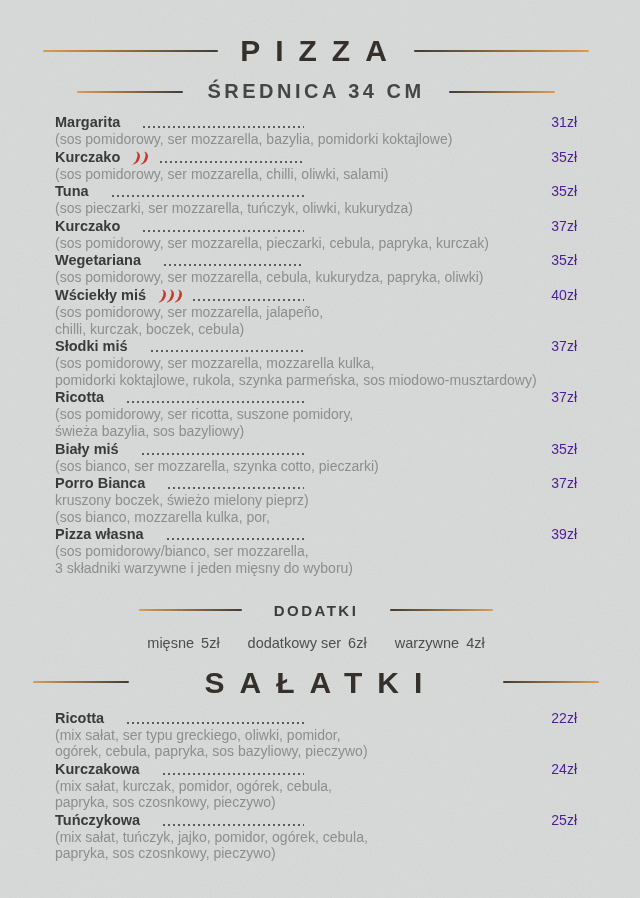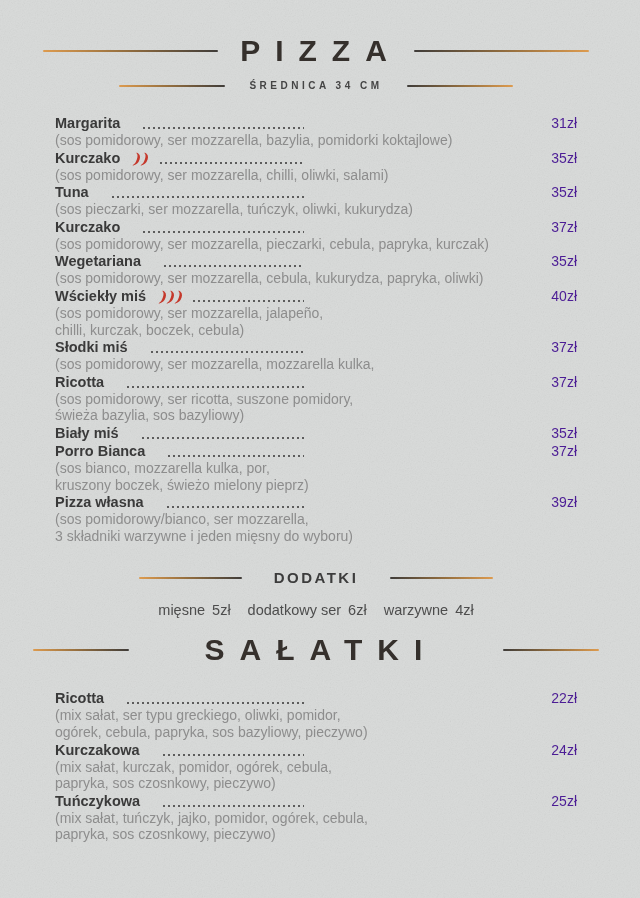--- a/index.html
+++ b/index.html
@@ -22,38 +22,38 @@
   }
   .line{height:2px;border-radius:1px;}
   .line-left{background:linear-gradient(to right,#dd9b4f 0%,#97703f 45%,#3f3c39 100%);}
   .line-right{background:linear-gradient(to right,#3f3c39 0%,#97703f 55%,#dd9b4f 100%);}
   .flex-line{flex:1;}
   .big-row{margin:0 -12px;}
   .big-row .big-title{margin:0 12px;}
 
   .subtitle-row{justify-content:center;margin-top:13px;}
   .subtitle{
-    font-size:10px;font-weight:700;letter-spacing:3.5px;
+    font-size:20px;font-weight:700;letter-spacing:3.5px;
     color:#454545;margin:0 24px;white-space:nowrap;
   }
   .sub-line{width:106px;}
 
   .dodatki-row{justify-content:center;margin-top:17px;}
   .dodatki-title{
     font-size:15px;font-weight:700;letter-spacing:2.5px;
     color:#3c3c3c;margin:8px 32px;white-space:nowrap;
   }
   .dodatki-line{width:103px;}
 
   .salatki-row{margin:15px -22px 0 -22px;}
   .salatki-row .line{width:96px;}
   .salatki-row .big-title{flex:1;text-align:center;}
 
   
-  .items{margin-top:24px;}
+  .items{margin-top:11px;}
   .menu-item{margin-bottom:1px;}
   .item-row{display:flex;align-items:flex-end;height:17px;}
   .item-left{display:flex;align-items:flex-end;width:255px;}
   .item-name{
     font-size:14.5px;font-weight:700;color:#3a3a3a;
     line-height:17px;white-space:nowrap;
   }
   .chilis{display:flex;align-items:flex-end;margin-left:14px;line-height:15px;}
   .chili{
     font-family:"DejaVu Serif","Liberation Serif",serif;
@@ -70,21 +70,21 @@
     margin-left:auto;font-size:14px;font-weight:400;color:#4c1d95;
     line-height:17px;white-space:nowrap;
   }
   .item-desc{margin-top:0;}
   .desc-line{
     font-size:14px;color:#8d8d8d;line-height:16.6px;white-space:nowrap;
   }
 
   
   .options-row{
-    display:flex;justify-content:center;gap:17px;margin-top:8px;
+    display:flex;justify-content:center;gap:28px;margin-top:8px;
   }
   .option{display:flex;gap:7px;align-items:baseline;}
   .option-label,.option-price{font-size:14.5px;color:#4d4d4d;font-weight:400;}
 </style>
 </head>
 <body>
 
 <svg class="grain" width="640" height="898" aria-hidden="true">
   <filter id="paperNoise">
     <feTurbulence type="fractalNoise" baseFrequency="0.85" numOctaves="3" stitchTiles="stitch"></feTurbulence>
@@ -202,20 +202,21 @@
     <div class="item-row">
       <div class="item-left">
         <span class="item-name">Słodki miś</span>
         <span class="chilis"></span>
         <span class="leader"></span>
       </div>
       <span class="item-price">37zł</span>
     </div>
     <div class="item-desc">
           <div class="desc-line">(sos pomidorowy, ser mozzarella, mozzarella kulka,</div>
+          <div class="desc-line">pomidorki koktajlowe, rukola, szynka parmeńska, sos miodowo-musztardowy)</div>
         </div>
   </div>
       <div class="menu-item">
     <div class="item-row">
       <div class="item-left">
         <span class="item-name">Ricotta</span>
         <span class="chilis"></span>
         <span class="leader"></span>
       </div>
       <span class="item-price">37zł</span>
@@ -227,33 +228,36 @@
   </div>
       <div class="menu-item">
     <div class="item-row">
       <div class="item-left">
         <span class="item-name">Biały miś</span>
         <span class="chilis"></span>
         <span class="leader"></span>
       </div>
       <span class="item-price">35zł</span>
     </div>
+    <div class="item-desc">
+          <div class="desc-line">(sos bianco, ser mozzarella, szynka cotto, pieczarki)</div>
+        </div>
   </div>
       <div class="menu-item">
     <div class="item-row">
       <div class="item-left">
         <span class="item-name">Porro Bianca</span>
         <span class="chilis"></span>
         <span class="leader"></span>
       </div>
       <span class="item-price">37zł</span>
     </div>
     <div class="item-desc">
+          <div class="desc-line">kruszony boczek, świeżo mielony pieprz)</div>
           <div class="desc-line">(sos bianco, mozzarella kulka, por,</div>
-          <div class="desc-line">kruszony boczek, świeżo mielony pieprz)</div>
         </div>
   </div>
       <div class="menu-item">
     <div class="item-row">
       <div class="item-left">
         <span class="item-name">Pizza własna</span>
         <span class="chilis"></span>
         <span class="leader"></span>
       </div>
       <span class="item-price">39zł</span>

